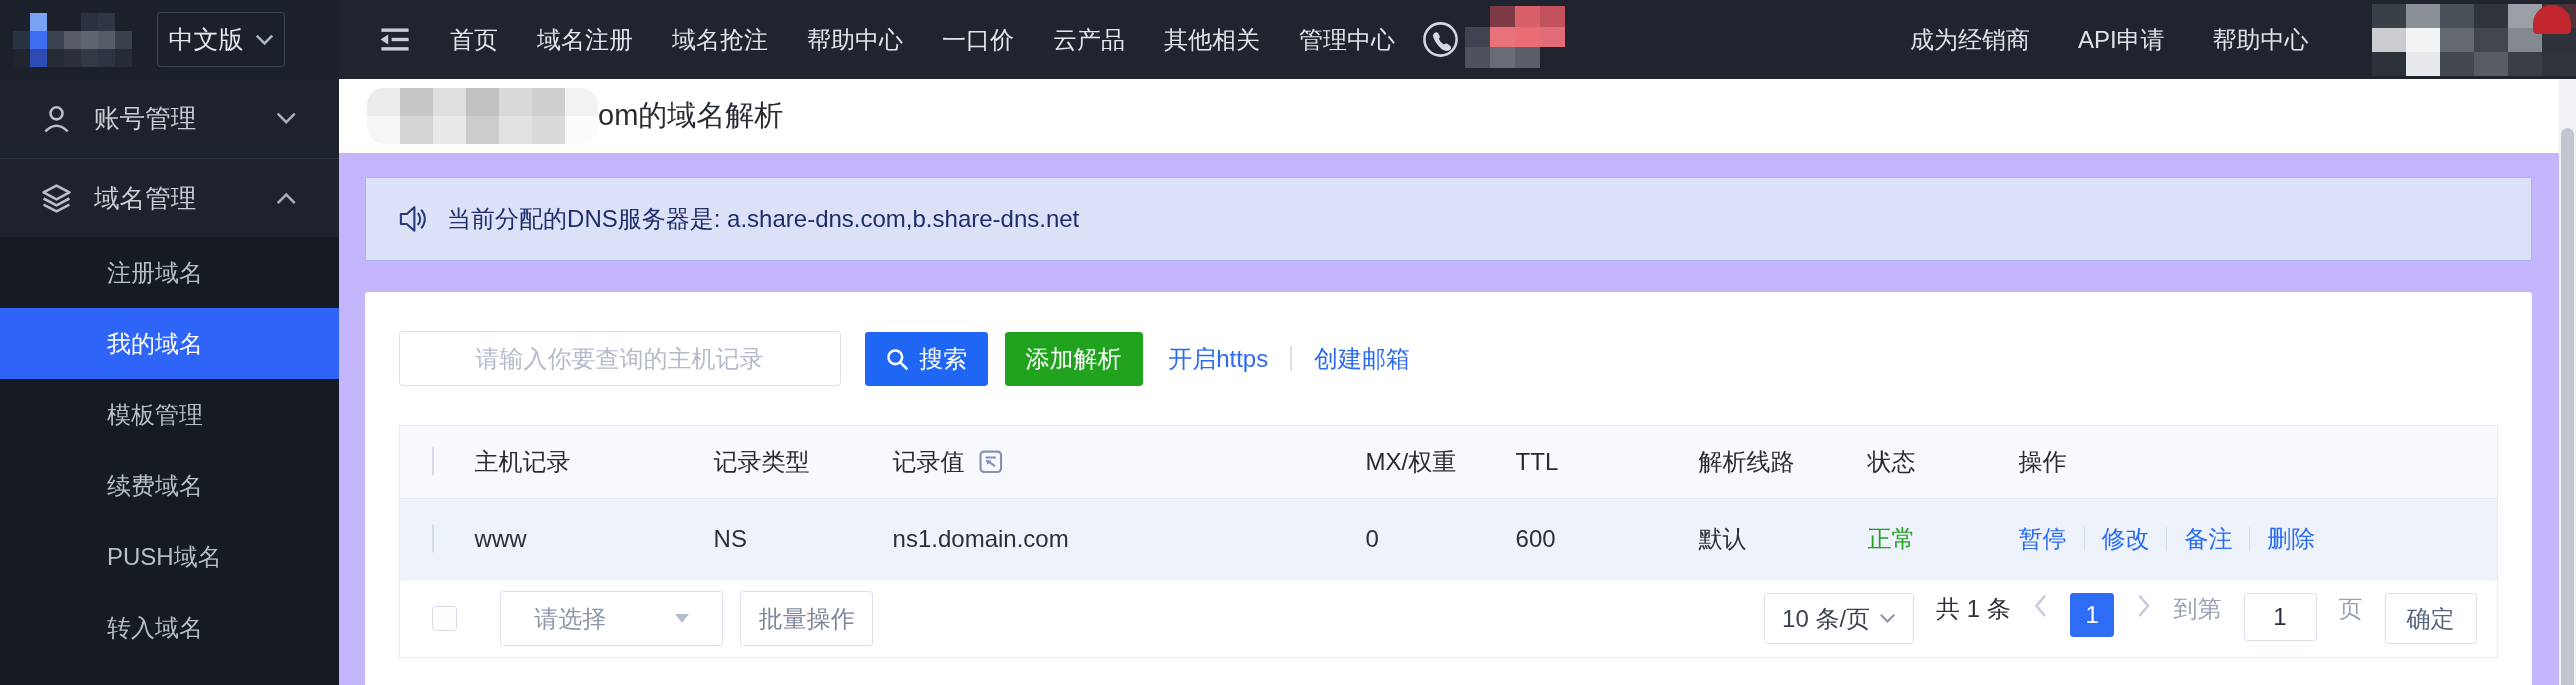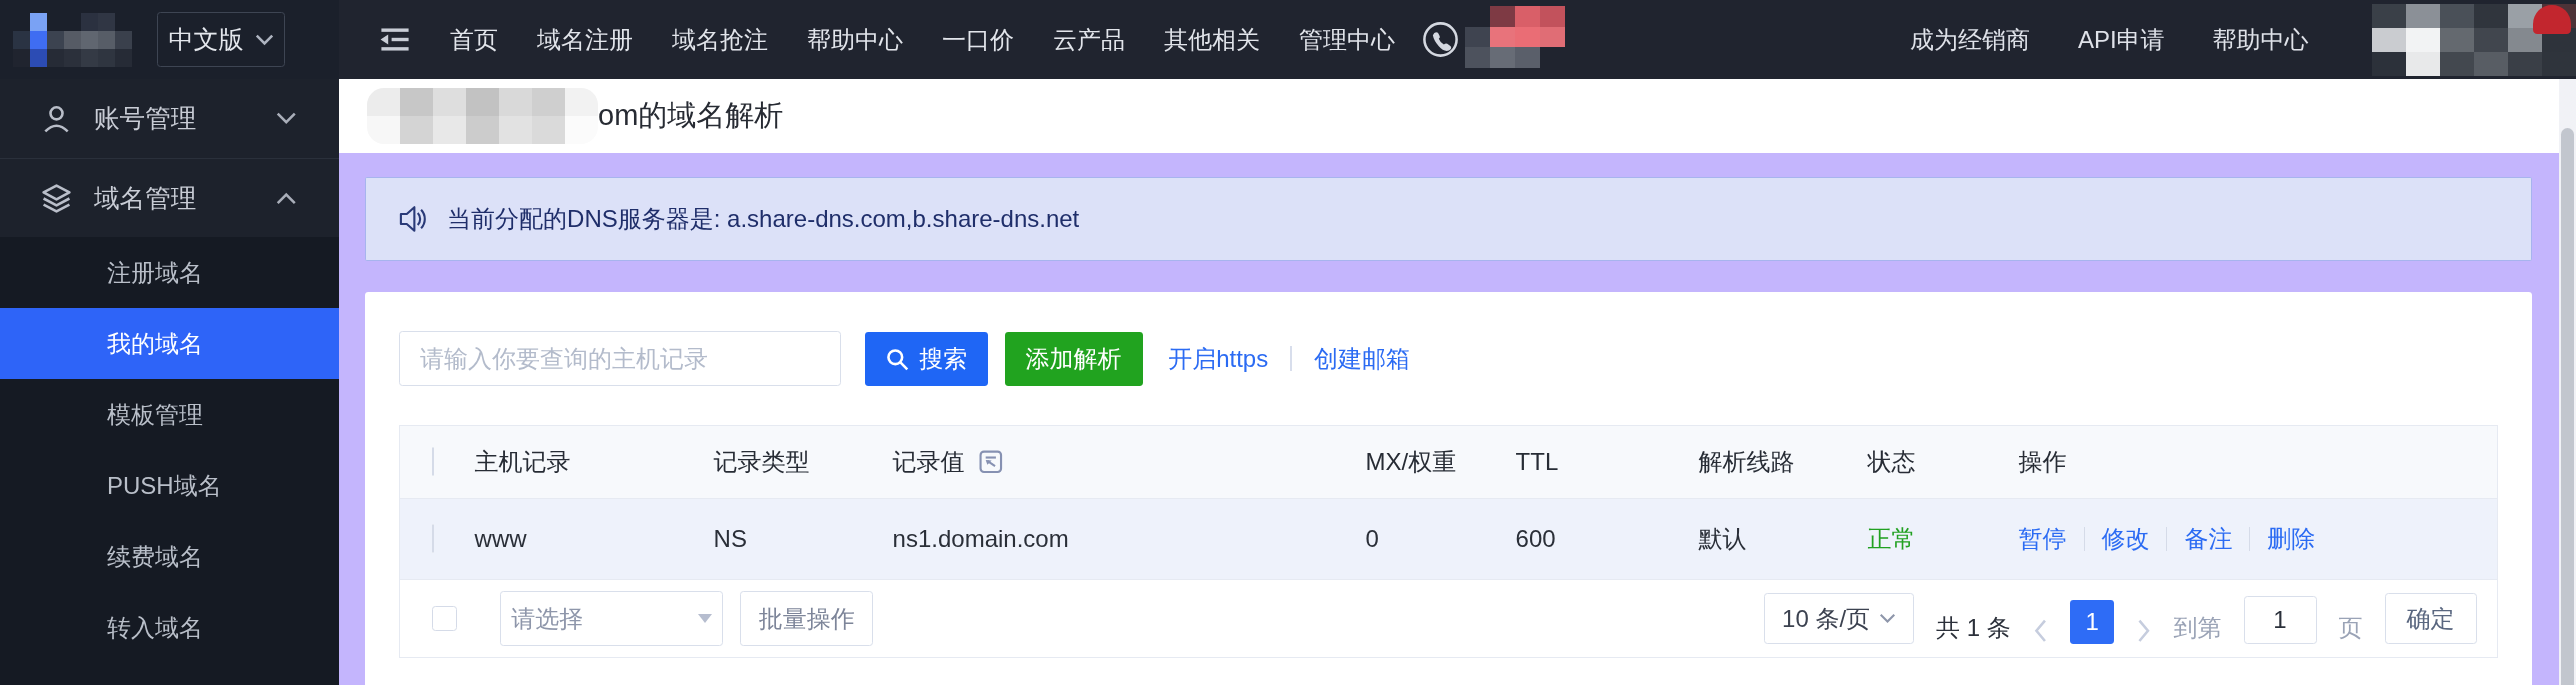--- a/index.html
+++ b/index.html
@@ -53,21 +53,21 @@
 
   .banner { height:84px; background:#dce1f8; border:1.7px solid #a7b4ee; border-radius:1.7px;
     display:flex; align-items:center; padding:0 29px; gap:20.5px; color:#1f2e6a; font-size:24px; }
 
   .card { margin-top:31px; background:#ffffff; border-radius:3.4px; height:409px;
     padding:39px 34px 0 34px; }
 
   .toolbar { display:flex; align-items:center; height:55px; }
   .search-input { width:442px; height:55px; border:0.9px solid #d9dfeb; border-radius:3.4px;
     padding:0 20.5px; font-size:24px; color:#2a2f38; outline:none;
-    font-family:"Liberation Sans", sans-serif; }
+    font-family:"Liberation Sans", sans-serif;text-align:center; }
   .search-input::placeholder { color:#b3bbcb; }
   .btn { height:54px; border:none; border-radius:3.4px; font-size:24px; color:#fff;
     display:flex; align-items:center; justify-content:center; gap:10.2px; cursor:pointer;
     font-family:"Liberation Sans", sans-serif; }
   .btn-search { margin-left:24px; width:123px; background:#1f66f5; }
   .btn-add { margin-left:17px; width:138px; background:#21a31f; }
   .tb-link { margin-left:25.6px; color:#2b6bf3; font-size:24px; cursor:pointer; }
   .tb-sep { width:1.7px; height:25.6px; background:#d8deec; margin-left:22px; }
   .tb-sep + .tb-link { margin-left:22px; }
 
@@ -86,28 +86,28 @@
   .status-ok { color:#21a121; }
   .actions { display:flex; align-items:center; }
   .action-link { color:#2b6bf3; cursor:pointer; }
   .act-sep { width:0.9px; height:24px; background:#d5dbe8; margin:0 17px; }
 
   
   .tfoot { display:flex; align-items:center; height:77px; background:#ffffff;
     padding:0 20.5px 0 32px; font-size:24px; }
   .sel { border:0.9px solid #d9dfeb; border-radius:3.4px; background:#fff; display:flex;
     align-items:center; cursor:pointer; }
-  .batch-select { margin-left:43px; width:223px; height:55px; padding:0 10px;
+  .batch-select { margin-left:43px; width:223px; height:55px; padding:0 33px;
     justify-content:space-between; color:#8e96aa; }
   .caret-down { width:0; height:0; border-left:7.7px solid transparent;
     border-right:7.7px solid transparent; border-top:9.4px solid #b6bdcf; }
   .btn-batch { margin-left:17px; width:133px; height:55px; border:0.9px solid #d9dfeb;
     border-radius:3.4px; background:#fff; color:#7d8599; font-size:24px; cursor:pointer;
     font-family:"Liberation Sans", sans-serif; }
-  .pager { margin-left:auto; display:flex; align-items:flex-end; gap:22px; }
+  .pager { margin-left:auto; display:flex; align-items:flex-start; gap:22px; }
   .pagesize { width:150px; height:51px; padding:0 17px; justify-content:space-between;
     color:#3c4250; }
   .total { color:#2b303a; }
   .pg-current { width:44px; height:44px; background:#2e6cf6; border-radius:3.4px; color:#fff;
     display:flex; align-items:center; justify-content:center; font-size:24px; cursor:pointer; }
   .goto-label { color:#9aa3b6; }
   .goto-input { width:73px; height:48px; border:0.9px solid #d9dfeb; border-radius:3.4px;
     text-align:center; font-size:24px; color:#2b303a; outline:none;
     font-family:"Liberation Sans", sans-serif; }
   .btn-confirm { width:92px; height:51px; border:0.9px solid #d9dfeb; border-radius:3.4px;
@@ -242,22 +242,22 @@
     </svg>
     <span class="label">域名管理</span>
     <svg class="chev" width="20.5" height="12.8" viewBox="0 0 24 15">
         <polyline points="2,13 12,3 22,13" fill="none" stroke="#a9aeb9" stroke-width="3"></polyline>
       </svg>
   </div>
   <div class="submenu">
     <div class="sub-item">注册域名</div>
     <div class="sub-item active">我的域名</div>
     <div class="sub-item">模板管理</div>
+    <div class="sub-item">续费域名</div>
     <div class="sub-item">PUSH域名</div>
-    <div class="sub-item">续费域名</div>
     <div class="sub-item">转入域名</div>
     <div class="sub-item">外部入库</div>
   </div>
 </div>
 
 <div class="main">
   <div class="titlebar">
     <div class="page-title">
       <span class="mosaic title-mosaic">
         <i style="background:#ececec"></i>

